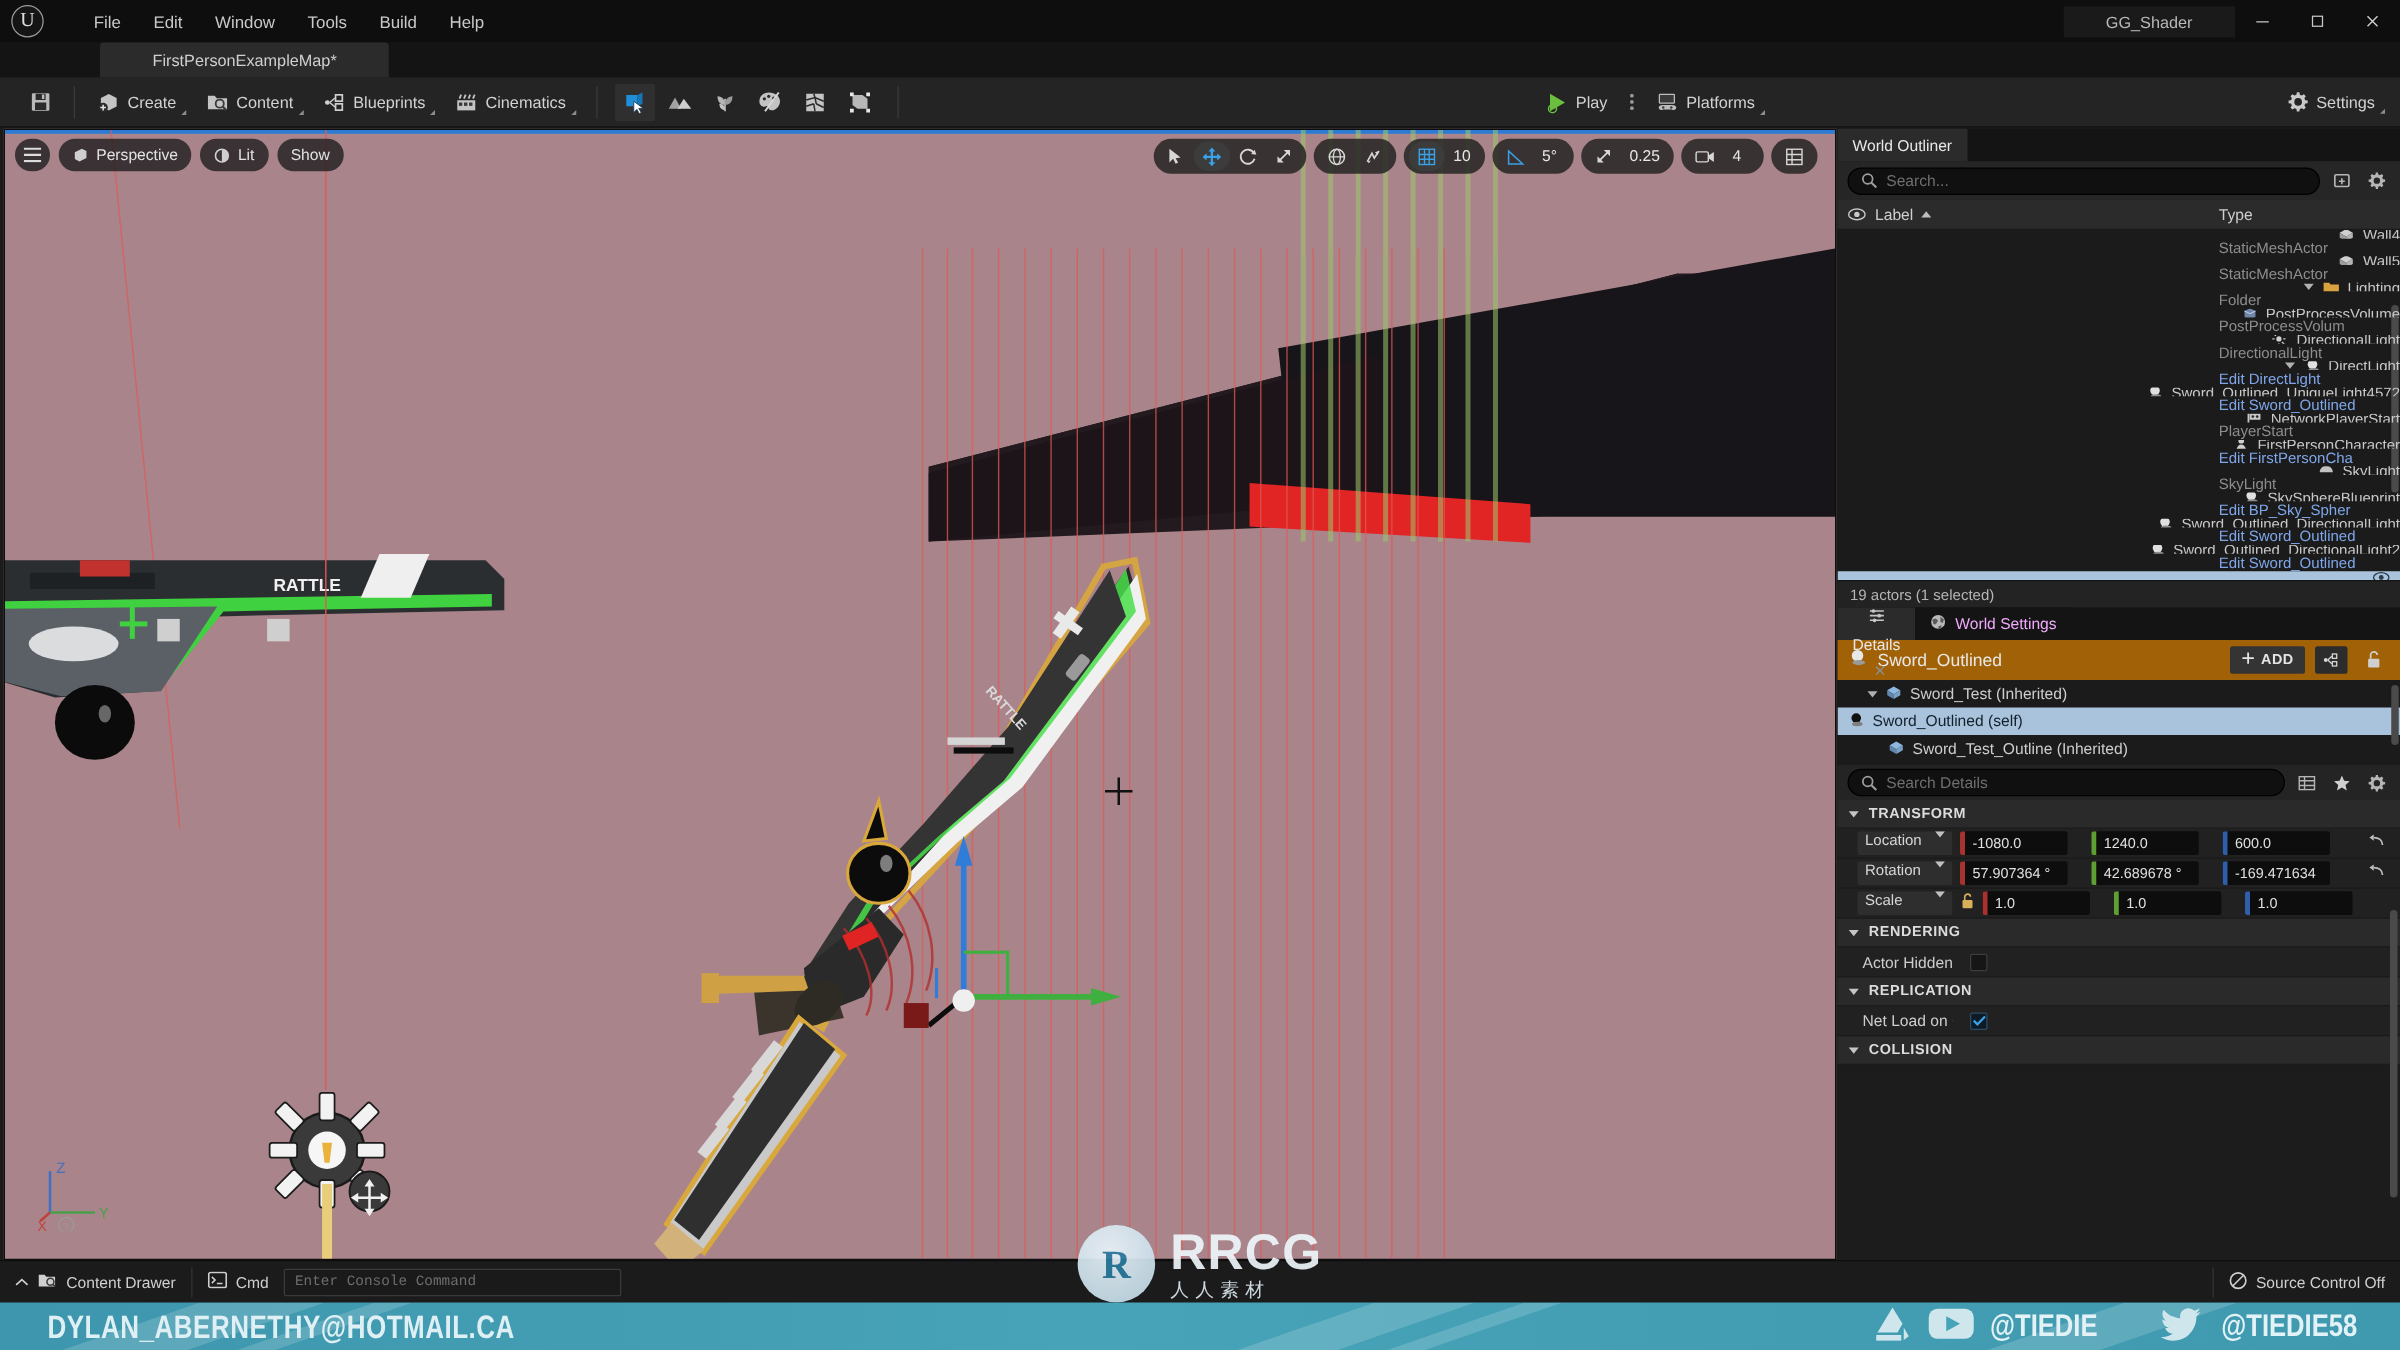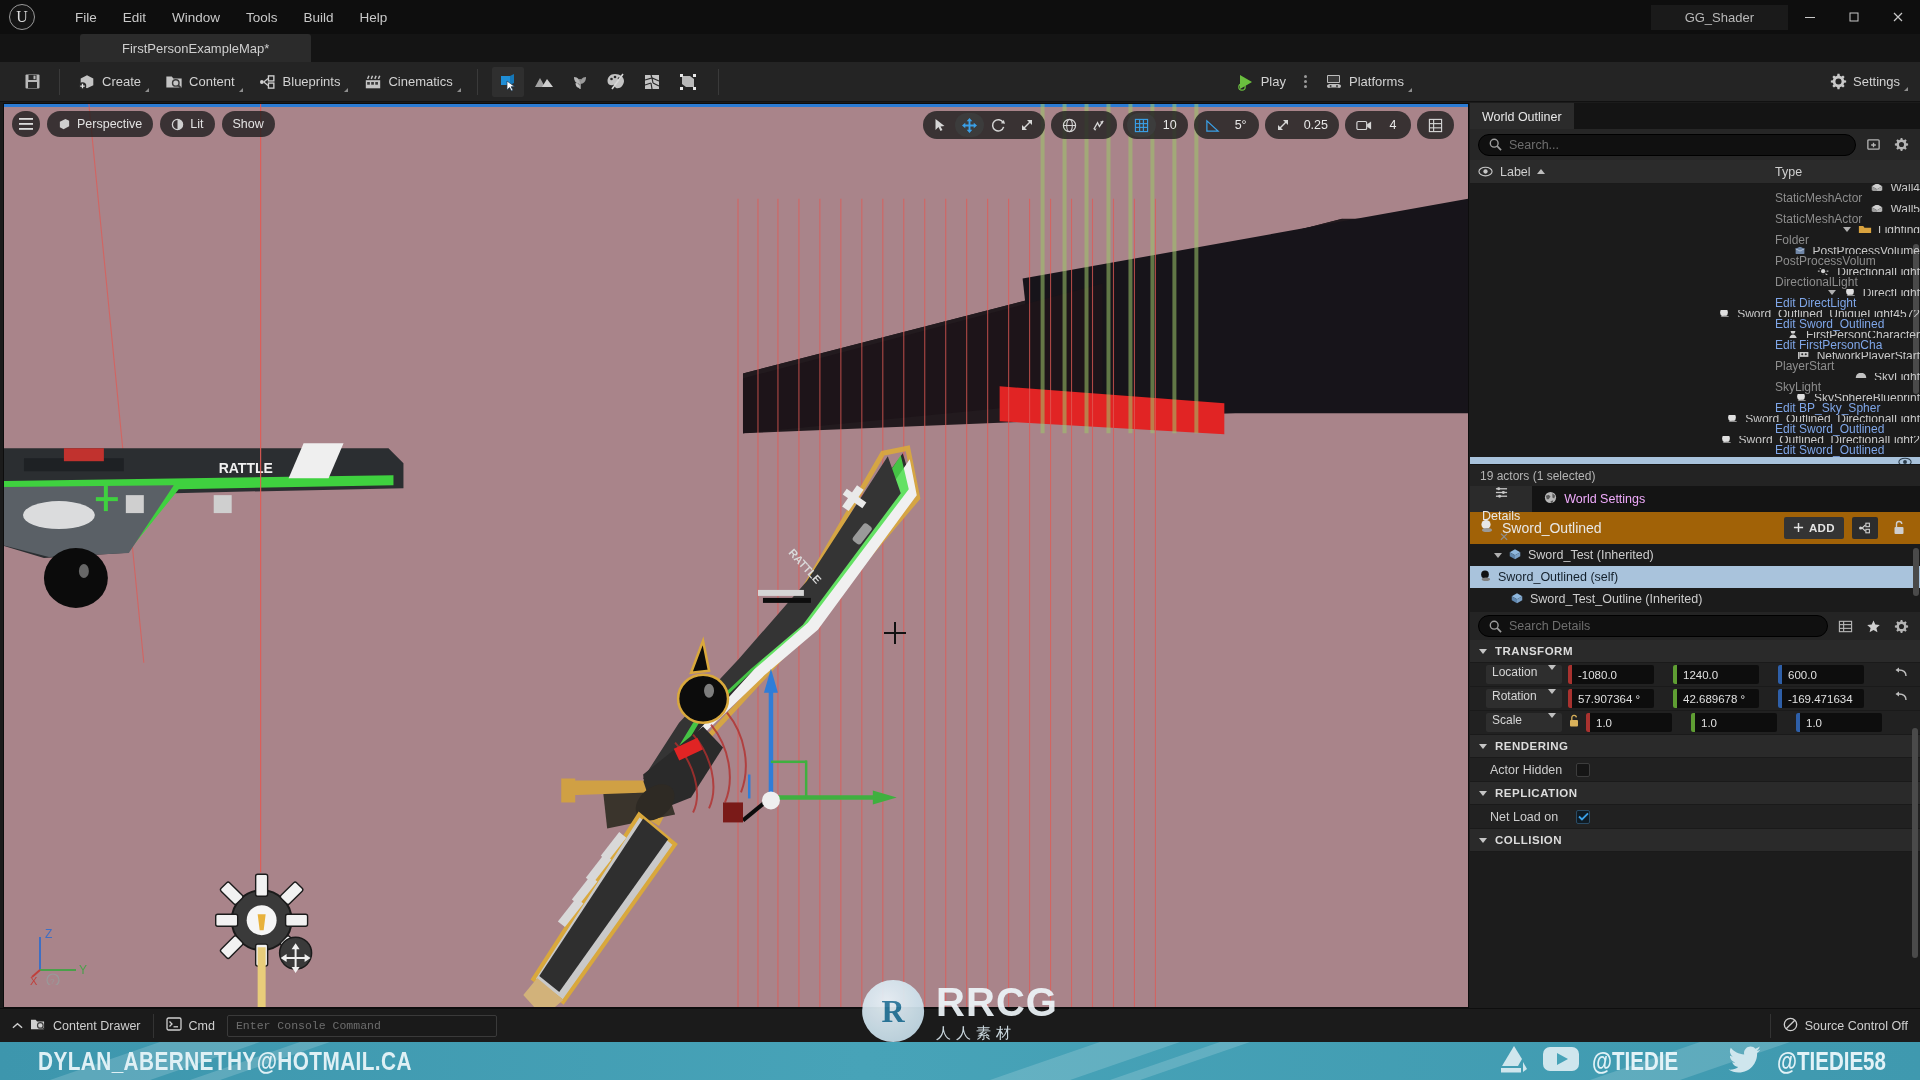--- a/index.html
+++ b/index.html
@@ -111,21 +111,21 @@
   .vp-pill.sq { width: 28px; justify-content: center; padding: 0; }
   .vp-tl-right {
     position: absolute; right: 14px; top: 7px; display: flex; align-items: center; gap: 6px;
   }
   .vp-grp {
     height: 28px; border-radius: 14px; background: rgba(32,32,32,0.82);
     display: flex; align-items: center; padding: 0 4px;
   }
   .vp-gbtn {
     min-width: 28px; height: 24px; border-radius: 12px;
-    display: flex; align-items: center; justify-content: center; gap: 4px;
+    display: flex; align-items: center; justify-content: flex-start; gap: 4px;
     color: #cfcfcf; font-size: 12px; padding: 0 7px;
   }
   .vp-gbtn.on { background: #3c3c3c; color: #3aa0e8; }
   .vp-gbtn .val { color: #e8e8e8; font-size: 12.5px; }
 
   
   .axis-widget { position: absolute; left: 26px; bottom: 22px; width: 70px; height: 70px; }
 
   
   .rightcol {
@@ -979,43 +979,43 @@
             <span>Sword_Outlined_UniqueLight4572</span>
           </div>
           <div class="typ link">Edit Sword_Outlined</div>
         </div>
         <div class="orow">
           <div class="eyec"></div>
           <div class="lab" style="padding-left:26px">
             <span style="width:9px"></span>
             <span class="ico">
               <svg width="14" height="14" viewBox="0 0 16 16">
-                <circle cx="8" cy="4" r="2.6" fill="#d0d0d0"></circle>
-                <path d="M3.5 14 C3.5 10 5.5 7.5 8 7.5 C10.5 7.5 12.5 10 12.5 14 Z" fill="#d0d0d0"></path>
-              </svg>
-            </span>
-            <span>FirstPersonCharacter</span>
-          </div>
-          <div class="typ link">Edit FirstPersonCha</div>
-        </div>
-        <div class="orow">
-          <div class="eyec"></div>
-          <div class="lab" style="padding-left:26px">
-            <span style="width:9px"></span>
-            <span class="ico">
-              <svg width="14" height="14" viewBox="0 0 16 16">
                 <path d="M2 2 L2 14" stroke="#c8c8c8" stroke-width="1.6"></path>
                 <path d="M3 3 L13 3 L13 9 L3 9 Z" fill="#c8c8c8"></path>
                 <circle cx="6" cy="6" r="1.2" fill="#2b2b2b"></circle>
                 <circle cx="10" cy="6" r="1.2" fill="#2b2b2b"></circle>
               </svg>
             </span>
             <span>NetworkPlayerStart</span>
           </div>
           <div class="typ">PlayerStart</div>
+        </div>
+        <div class="orow">
+          <div class="eyec"></div>
+          <div class="lab" style="padding-left:26px">
+            <span style="width:9px"></span>
+            <span class="ico">
+              <svg width="14" height="14" viewBox="0 0 16 16">
+                <circle cx="8" cy="4" r="2.6" fill="#d0d0d0"></circle>
+                <path d="M3.5 14 C3.5 10 5.5 7.5 8 7.5 C10.5 7.5 12.5 10 12.5 14 Z" fill="#d0d0d0"></path>
+              </svg>
+            </span>
+            <span>FirstPersonCharacter</span>
+          </div>
+          <div class="typ link">Edit FirstPersonCha</div>
         </div>
         <div class="orow">
           <div class="eyec"></div>
           <div class="lab" style="padding-left:26px">
             <span style="width:9px"></span>
             <span class="ico">
               <svg width="14" height="14" viewBox="0 0 16 16">
                 <path d="M2 9 C2 5.5 4.8 3 8 3 C11.2 3 14 5.5 14 9 Z" fill="#c2c2c2"></path>
                 <g stroke="#c2c2c2" stroke-width="1.2">
                   <line x1="3" y1="11.5" x2="4.5" y2="13.5"></line>

